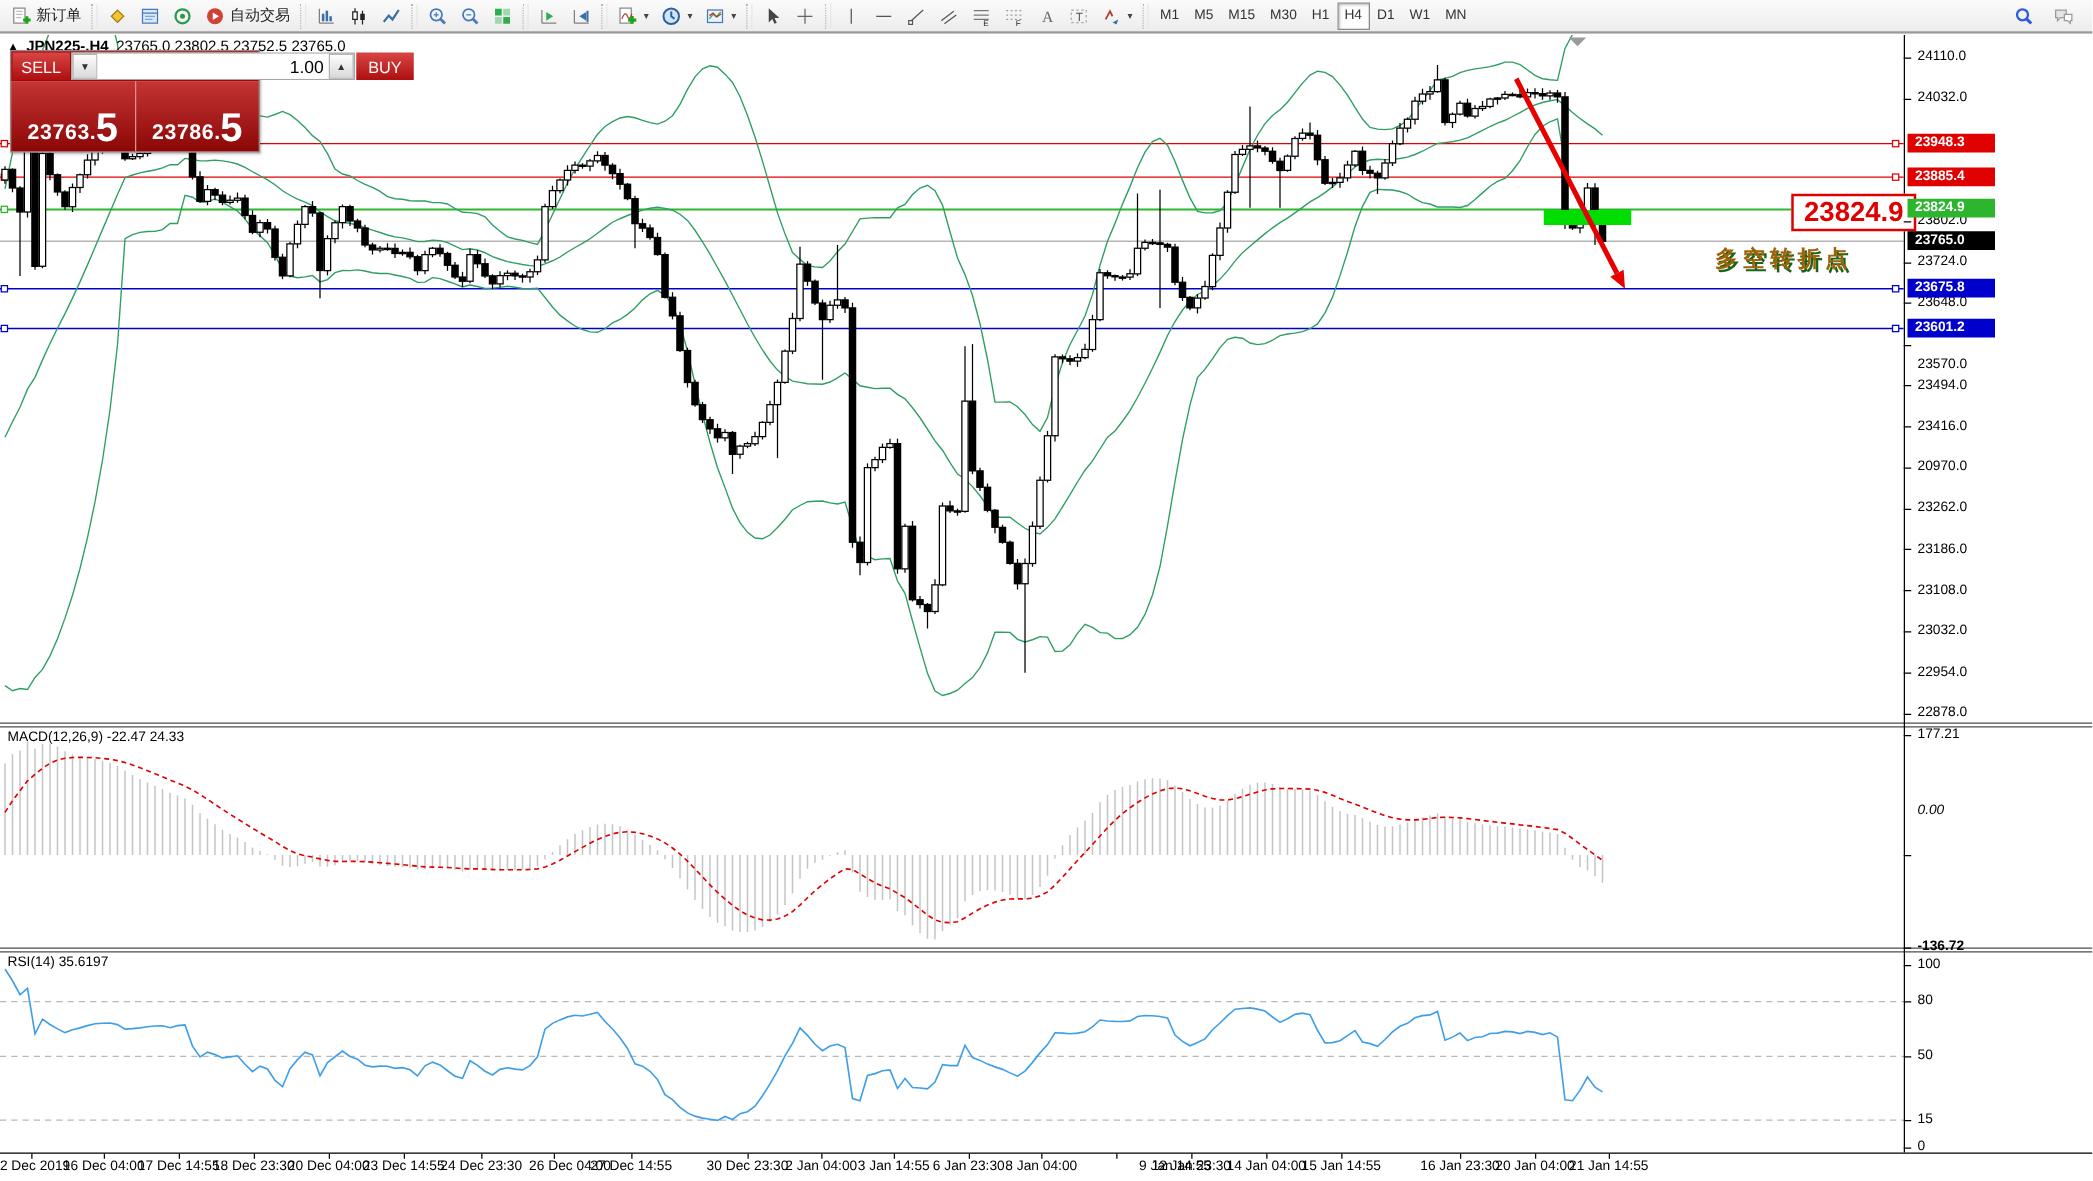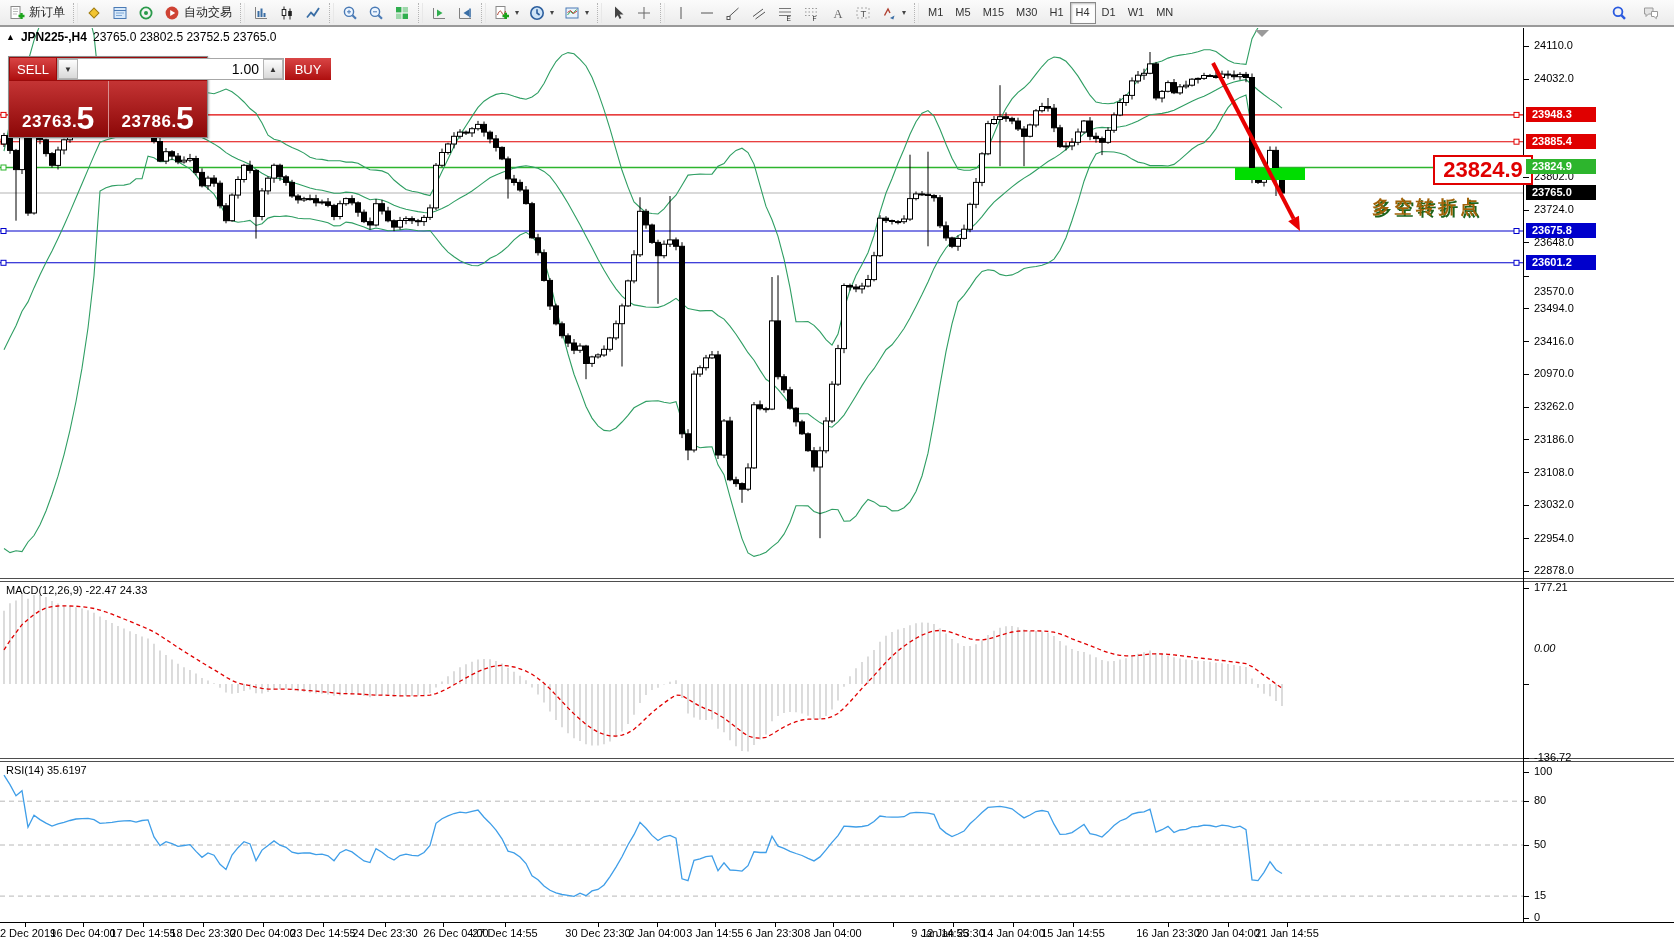--- a/index.html
+++ b/index.html
@@ -41,21 +41,21 @@
   
   .ax-tick { position:absolute; left:1534px; font-size:11px; color:#000; }
   .ax-dash { position:absolute; left:1523px; width:6px; height:1px; background:#000; }
   .ax-badge { position:absolute; left:1526px; width:70px; height:15px; color:#fff;
     font-size:11px; font-weight:bold; line-height:15px; padding-left:6px; }
   .t-label { position:absolute; top:900px; transform:translateX(-50%); font-size:11px; color:#000; white-space:nowrap; }
   .t-tick { position:absolute; top:896px; width:1px; height:4px; background:#000; }
 
   
   #trade-panel { position:absolute; left:8px; top:13px; width:200px;
-    border:1px solid #8d8d8d; background:#fca5a5; box-shadow:1px 1px 2px rgba(0,0,0,.3);margin-top:16px; }
+    border:1px solid #8d8d8d; background:#fca5a5; box-shadow:1px 1px 2px rgba(0,0,0,.3); }
   .tp-top { display:flex; height:24px; background:#9b0a0a; gap:1px; padding:1px; }
   .tp-sell, .tp-buy { flex:0 0 46px; display:flex; align-items:center; justify-content:center;
     color:#fff; font-size:13px; background:linear-gradient(#d94545,#ae0f0f); cursor:default; }
   .tp-vol { flex:1; display:flex; background:#fff; border:1px solid #a7a7a7; }
   .tp-vol-btn { width:20px; background:linear-gradient(#fdfdfd,#d9d9d9); border:1px solid #b4b4b4;
     font-size:8px; color:#333; display:flex; align-items:center; justify-content:center; }
   .tp-vol input { flex:1; border:none; outline:none; font-size:14px; text-align:right;
     padding-right:4px; font-family:"Liberation Sans",sans-serif; }
   .tp-prices { display:flex; height:56px; background:linear-gradient(#c43434,#8c0707); }
   .tp-half { flex:1; display:flex; align-items:flex-end; justify-content:center;
@@ -1061,21 +1061,21 @@
         <div class="ax-badge" style="top: 106.71px; background: rgb(224, 0, 0);">23885.4</div>
         <div class="ax-badge" style="top: 132.491px; background: rgb(45, 181, 45);">23824.9</div>
         <div class="ax-badge" style="top: 158.017px; background: rgb(0, 0, 0);">23765.0</div>
         <div class="ax-badge" style="top: 196.028px; background: rgb(0, 0, 204);">23675.8</div>
         <div class="ax-badge" style="top: 227.818px; background: rgb(0, 0, 204);">23601.2</div>
         <div class="ax-dash" style="top: 560.5px;"></div>
         <div class="ax-tick" style="top: 554px;">177.21</div>
         <div class="ax-dash" style="top: 656.5px;"></div>
         <div class="ax-tick" style="top: 615px; font-style: italic;">0.00</div>
         <div class="ax-dash" style="top: 730.565px;"></div>
-        <div class="ax-tick" style="top: 724.065px;">-136.72</div>
+        <div class="ax-tick" style="top: 724.065px; font-weight: bold;">-136.72</div>
         <div class="ax-dash" style="top: 744.5px;"></div>
         <div class="ax-tick" style="top: 738px;">100</div>
         <div class="ax-dash" style="top: 773.7px;"></div>
         <div class="ax-tick" style="top: 767.2px;">80</div>
         <div class="ax-dash" style="top: 817.5px;"></div>
         <div class="ax-tick" style="top: 811px;">50</div>
         <div class="ax-dash" style="top: 868.6px;"></div>
         <div class="ax-tick" style="top: 862.1px;">15</div>
         <div class="ax-dash" style="top: 890.5px;"></div>
         <div class="ax-tick" style="top: 884px;">0</div>

